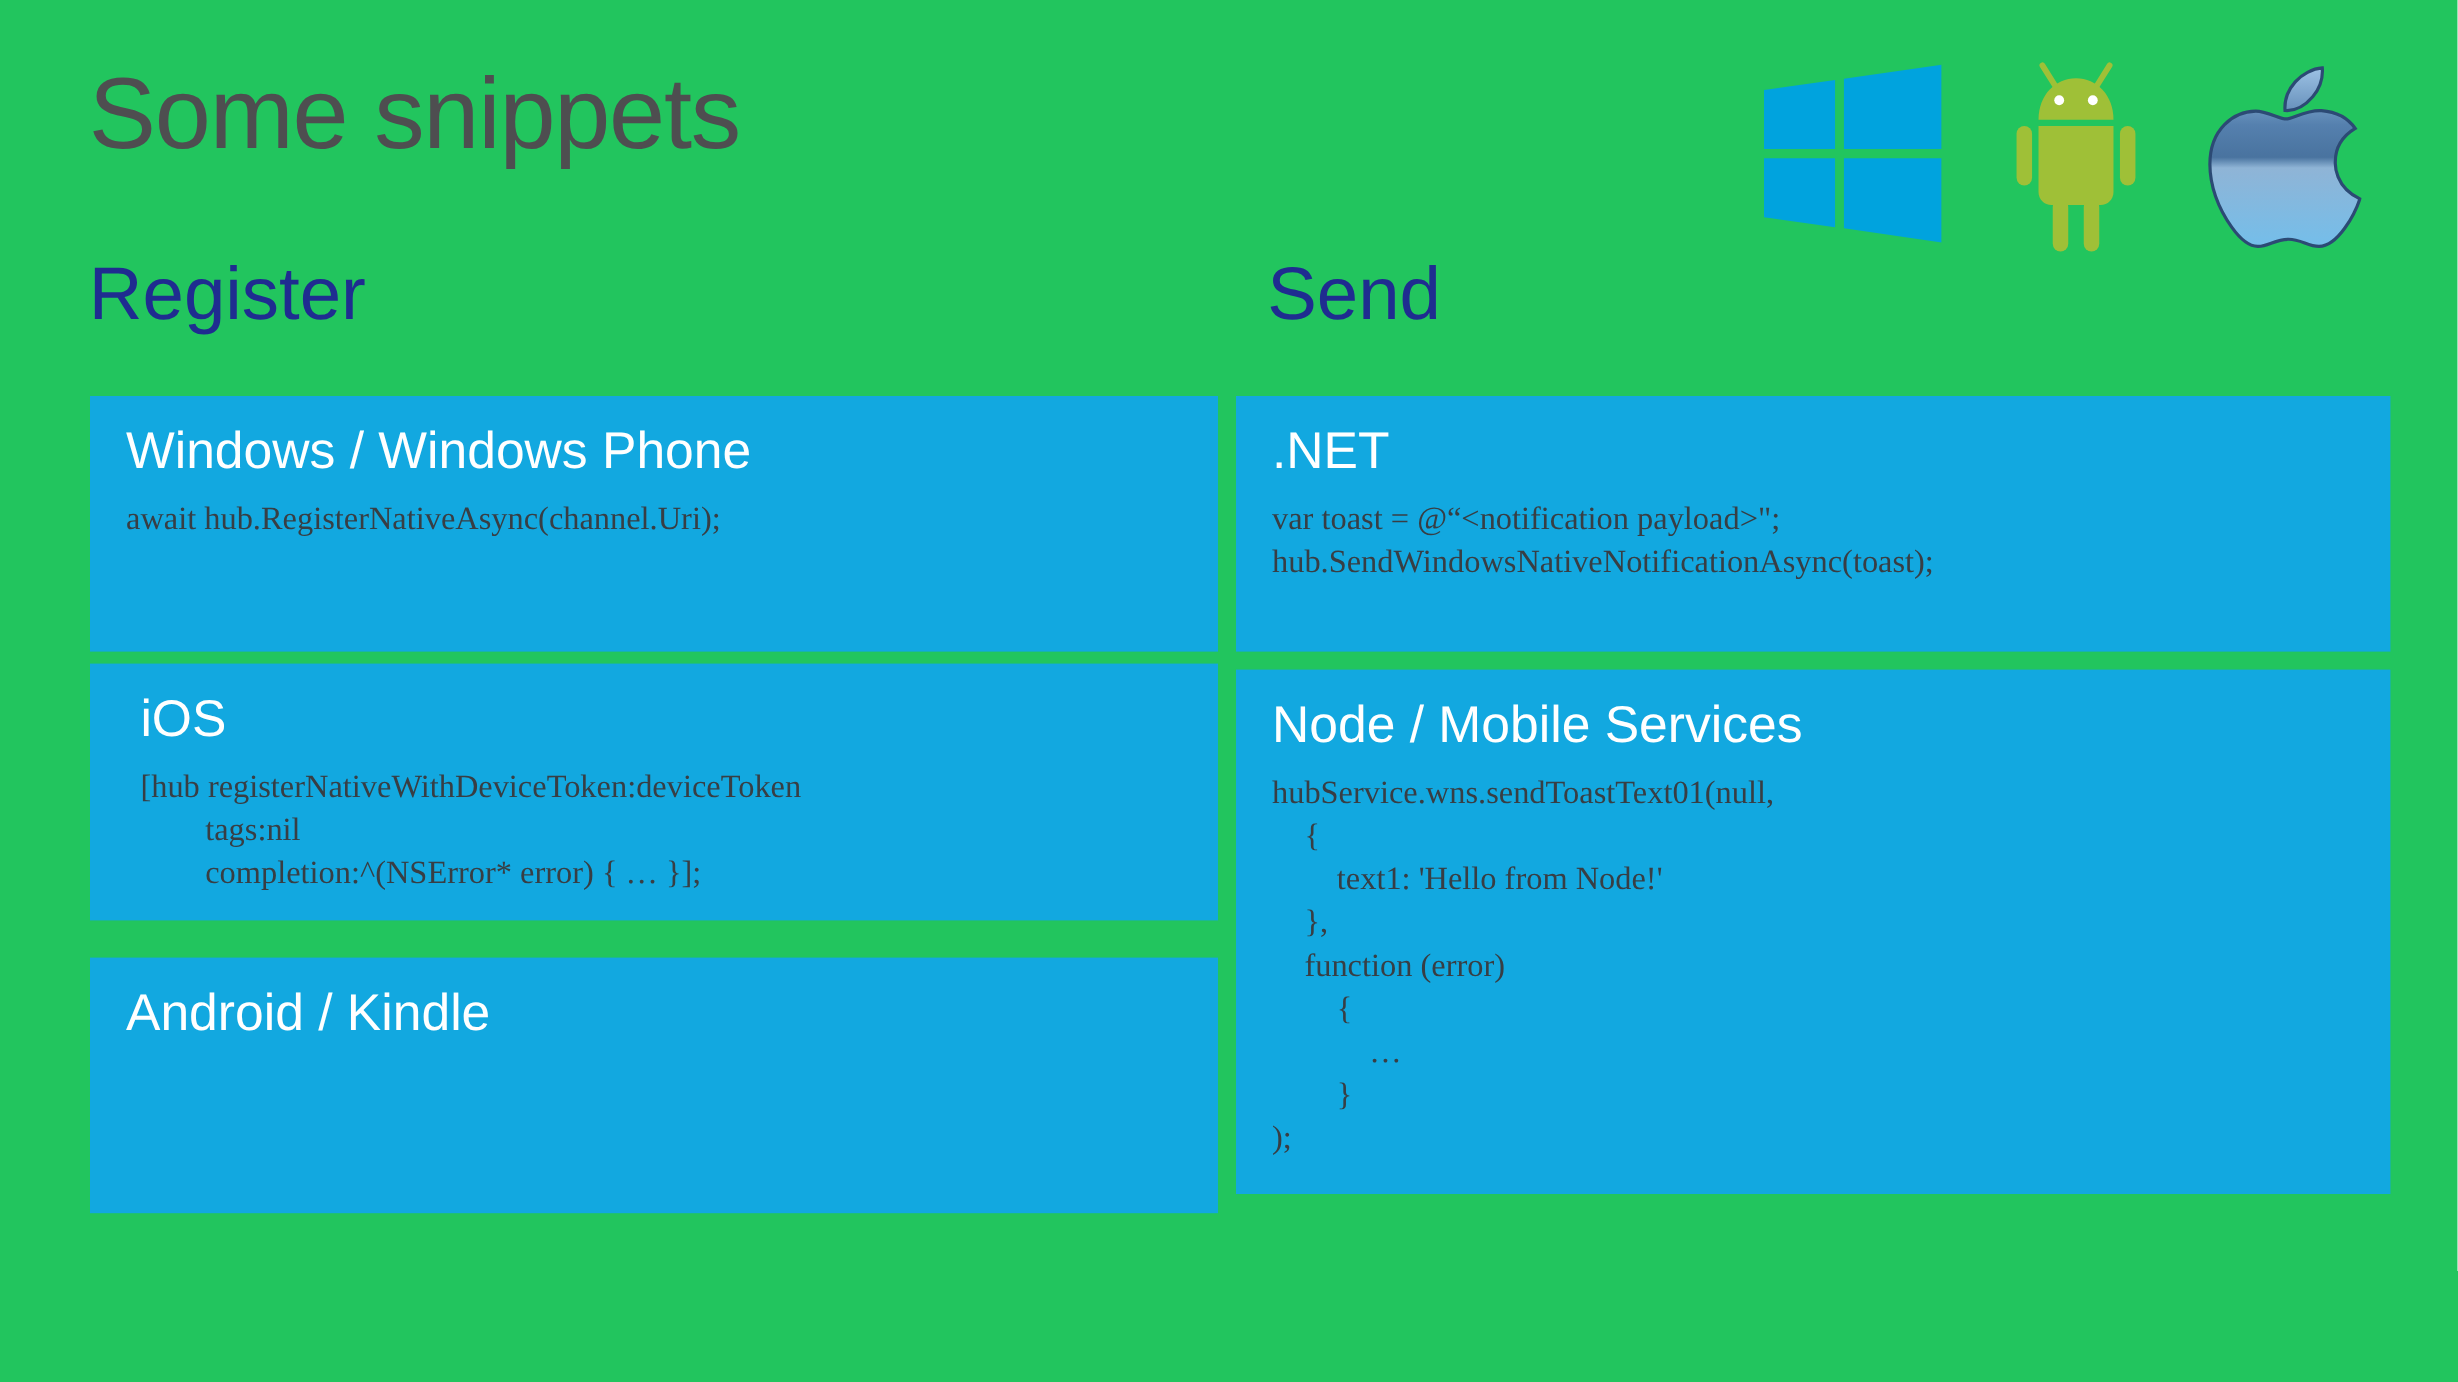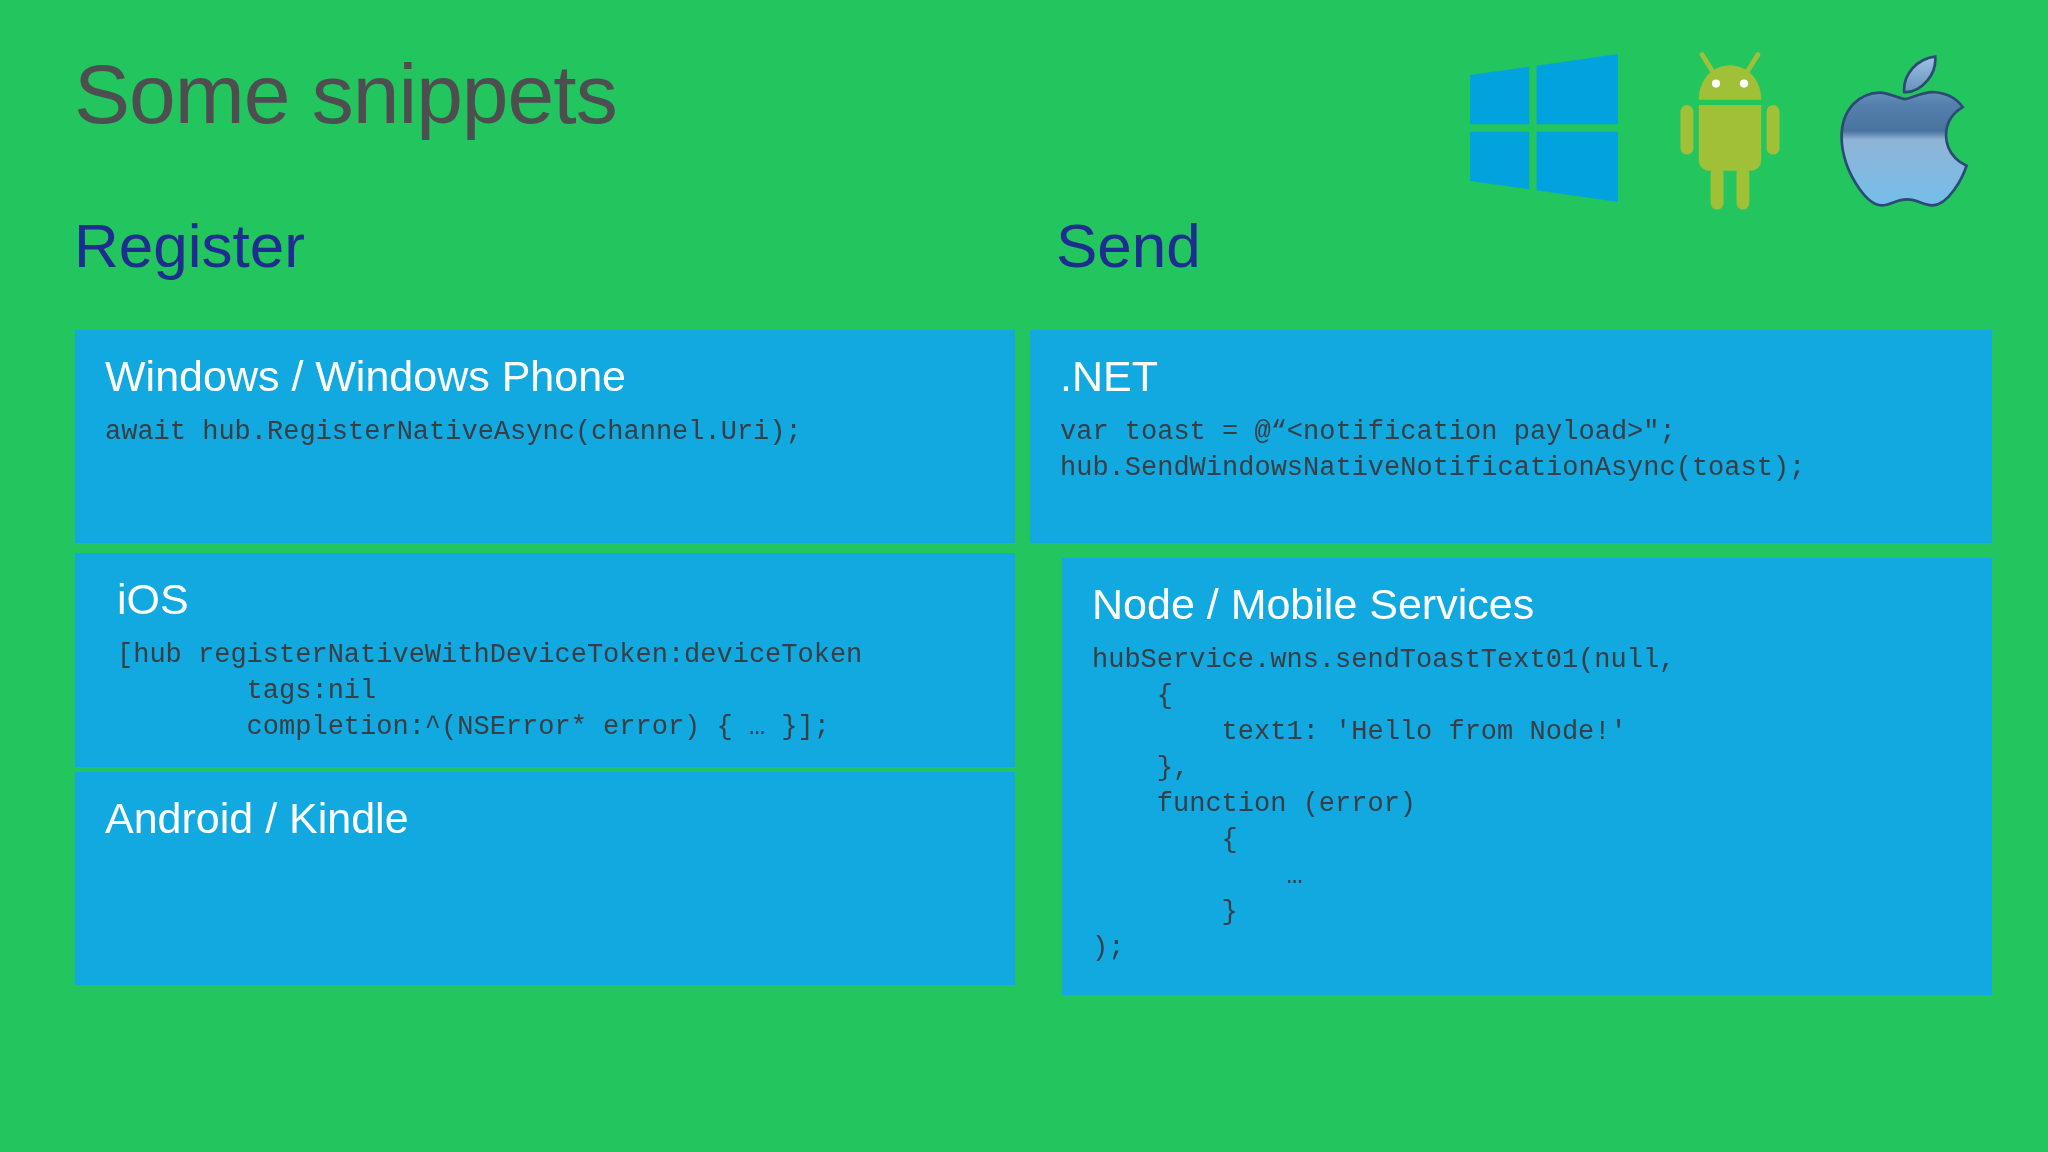--- a/index.html
+++ b/index.html
@@ -24,31 +24,31 @@
   .col-heading.register{left:74px;}
   .col-heading.send{left:1056px;}
   .col{position:absolute;top:330px;display:flex;flex-direction:column;}
   .col-left{left:75px;width:940px;}
   .col-right{left:1030px;width:962px;border-radius:16px;}
   .box{
     background:var(--box-cyan);box-sizing:border-box;
     padding:20px 24px 0 30px;
   }
   .h-a{height:213px;margin-bottom:10px;}
-  .h-b{height:214px;margin-bottom:5px;padding-left:42px;}
+  .h-b{height:214px;margin-bottom:31px;padding-left:42px;}
   .h-c{height:213px;}
   .h-d{height:213px;margin-bottom:15px;}
-  .h-e{height:437px;margin-left:32px;}
+  .h-e{height:437px;}
   .box-title{
     margin:0 0 10px 0;color:#ffffff;
     font-size:43px;font-weight:300;line-height:1.25;letter-spacing:0;
   }
   .box-code{
     margin:0;white-space:pre;
-    font-family:Liberation Mono, monospace;
+    font-family:Liberation Serif, serif;
     font-size:27px;line-height:36px;color:var(--code-dark);
   }
 </style>
 </head>
 <body>
 
 <div class="slide">
 
   <h1 class="title">Some snippets</h1>
 

